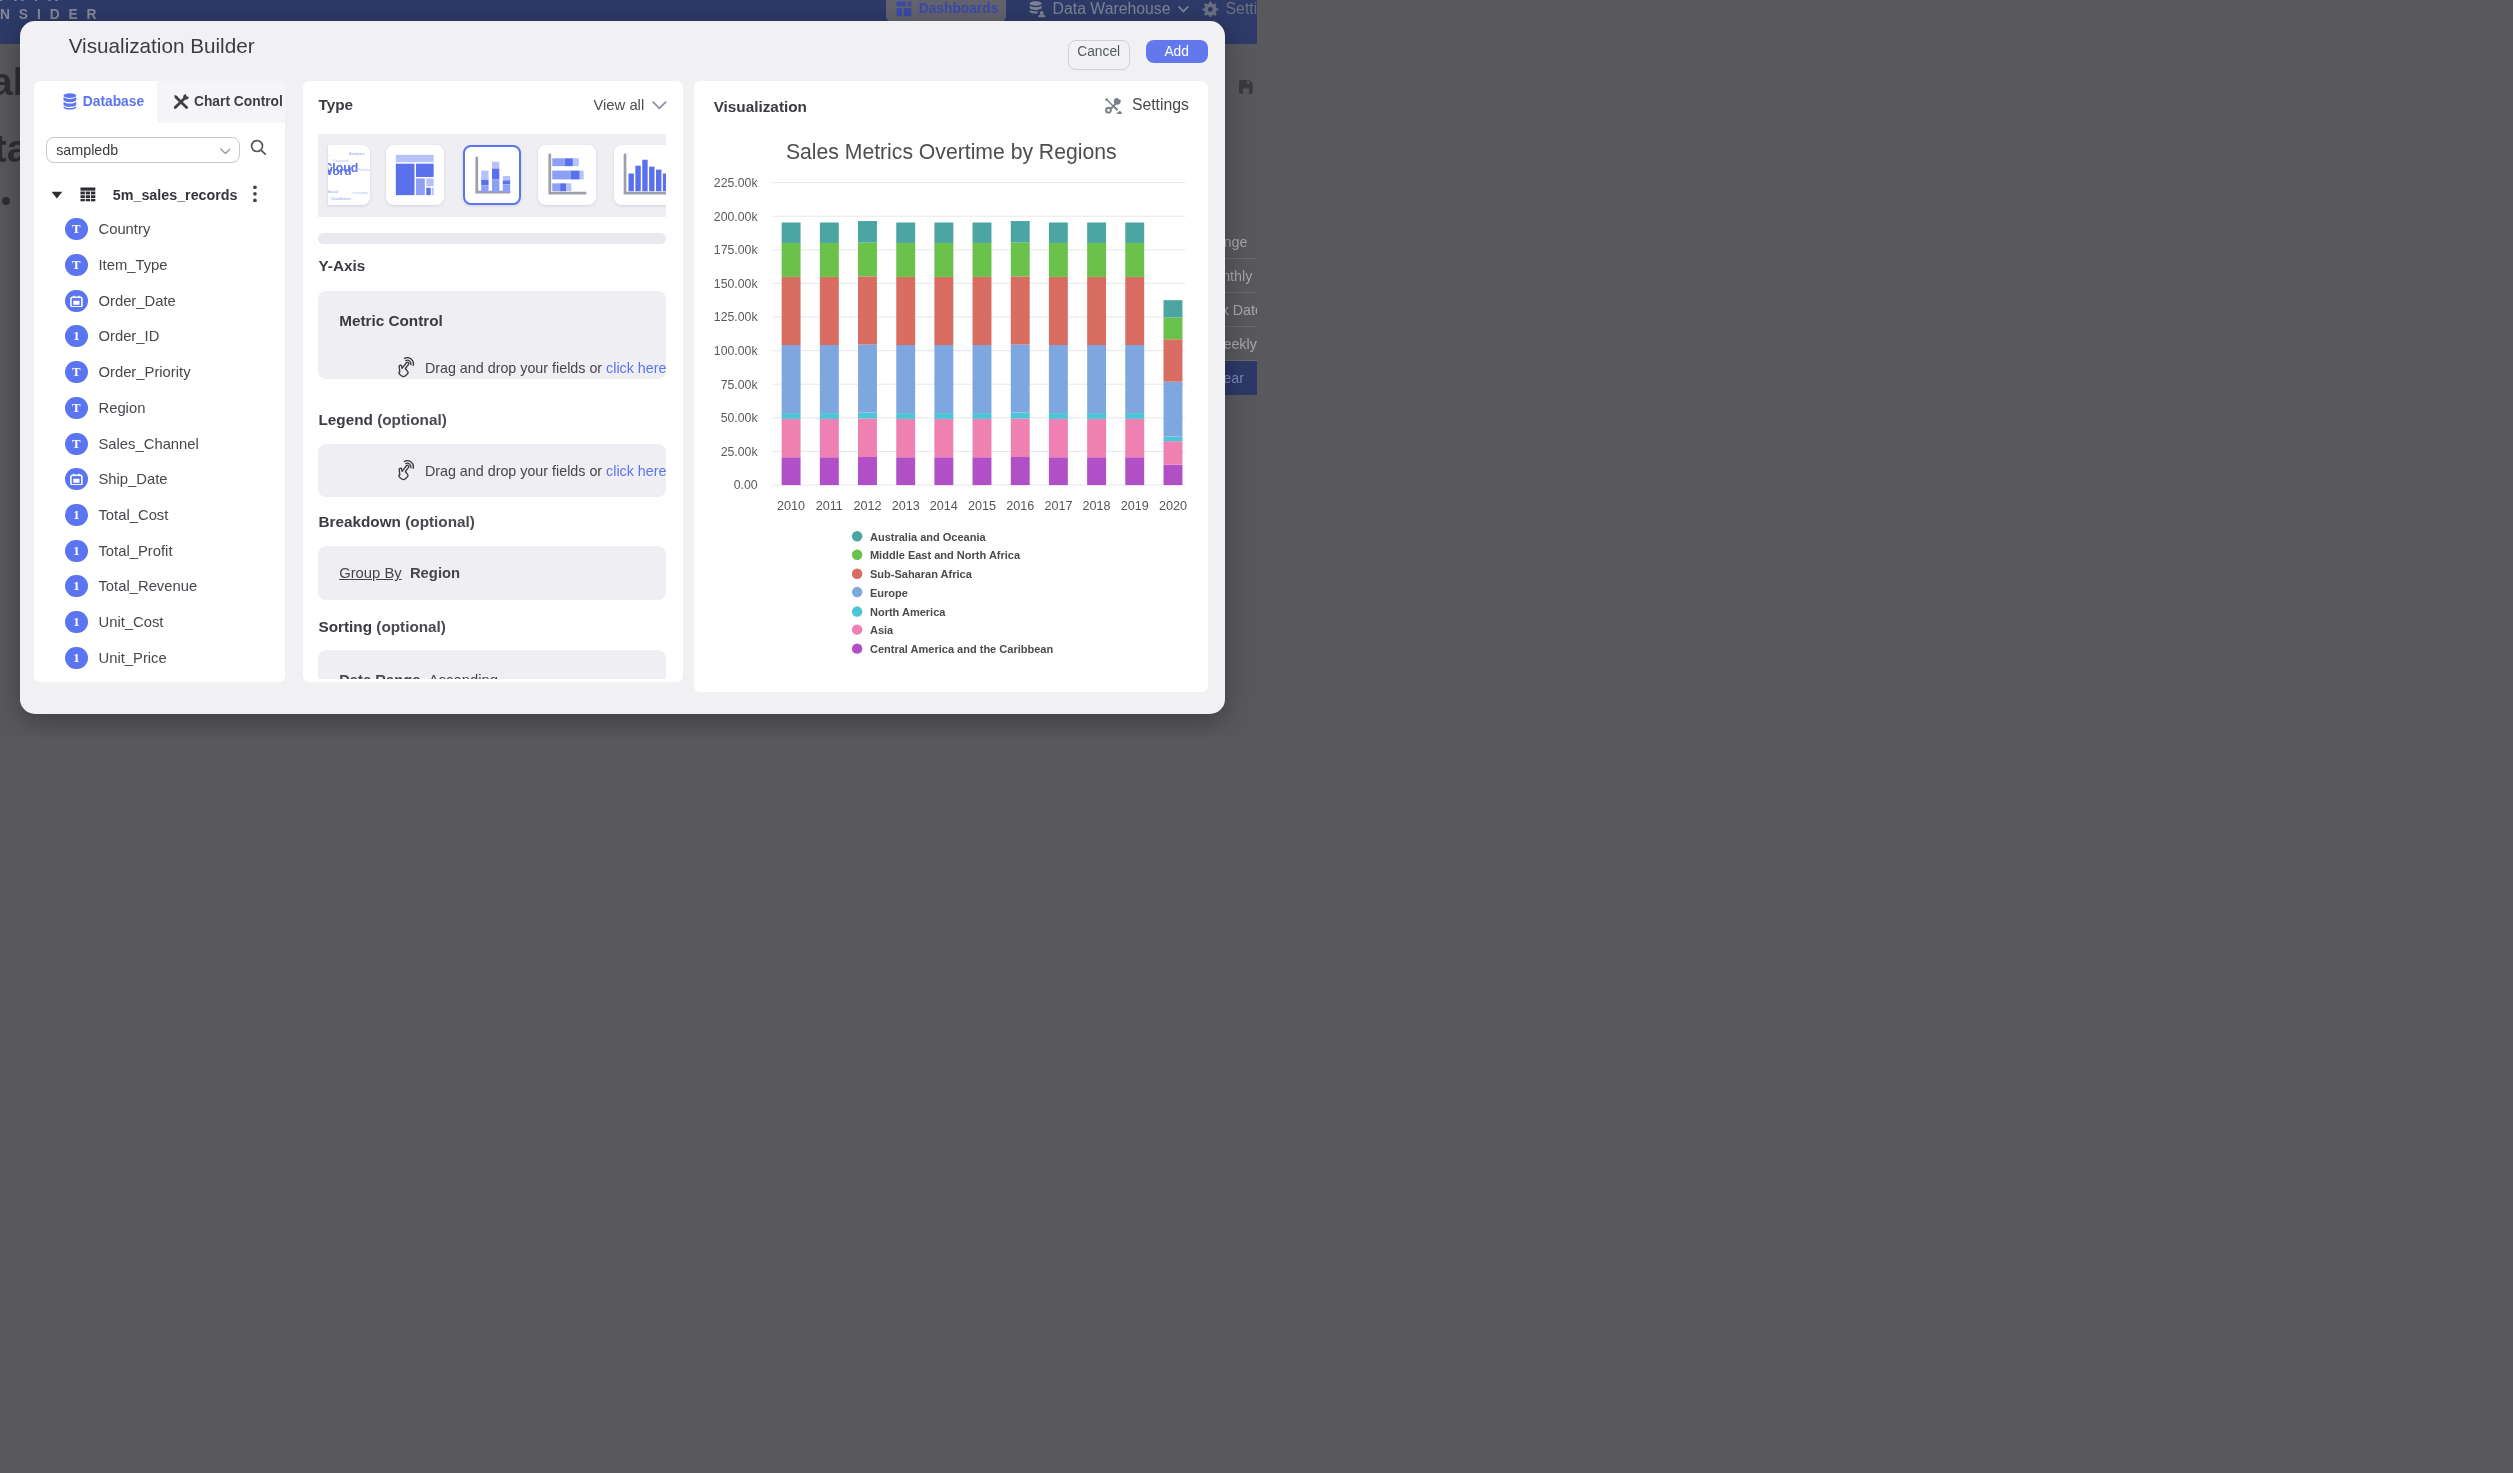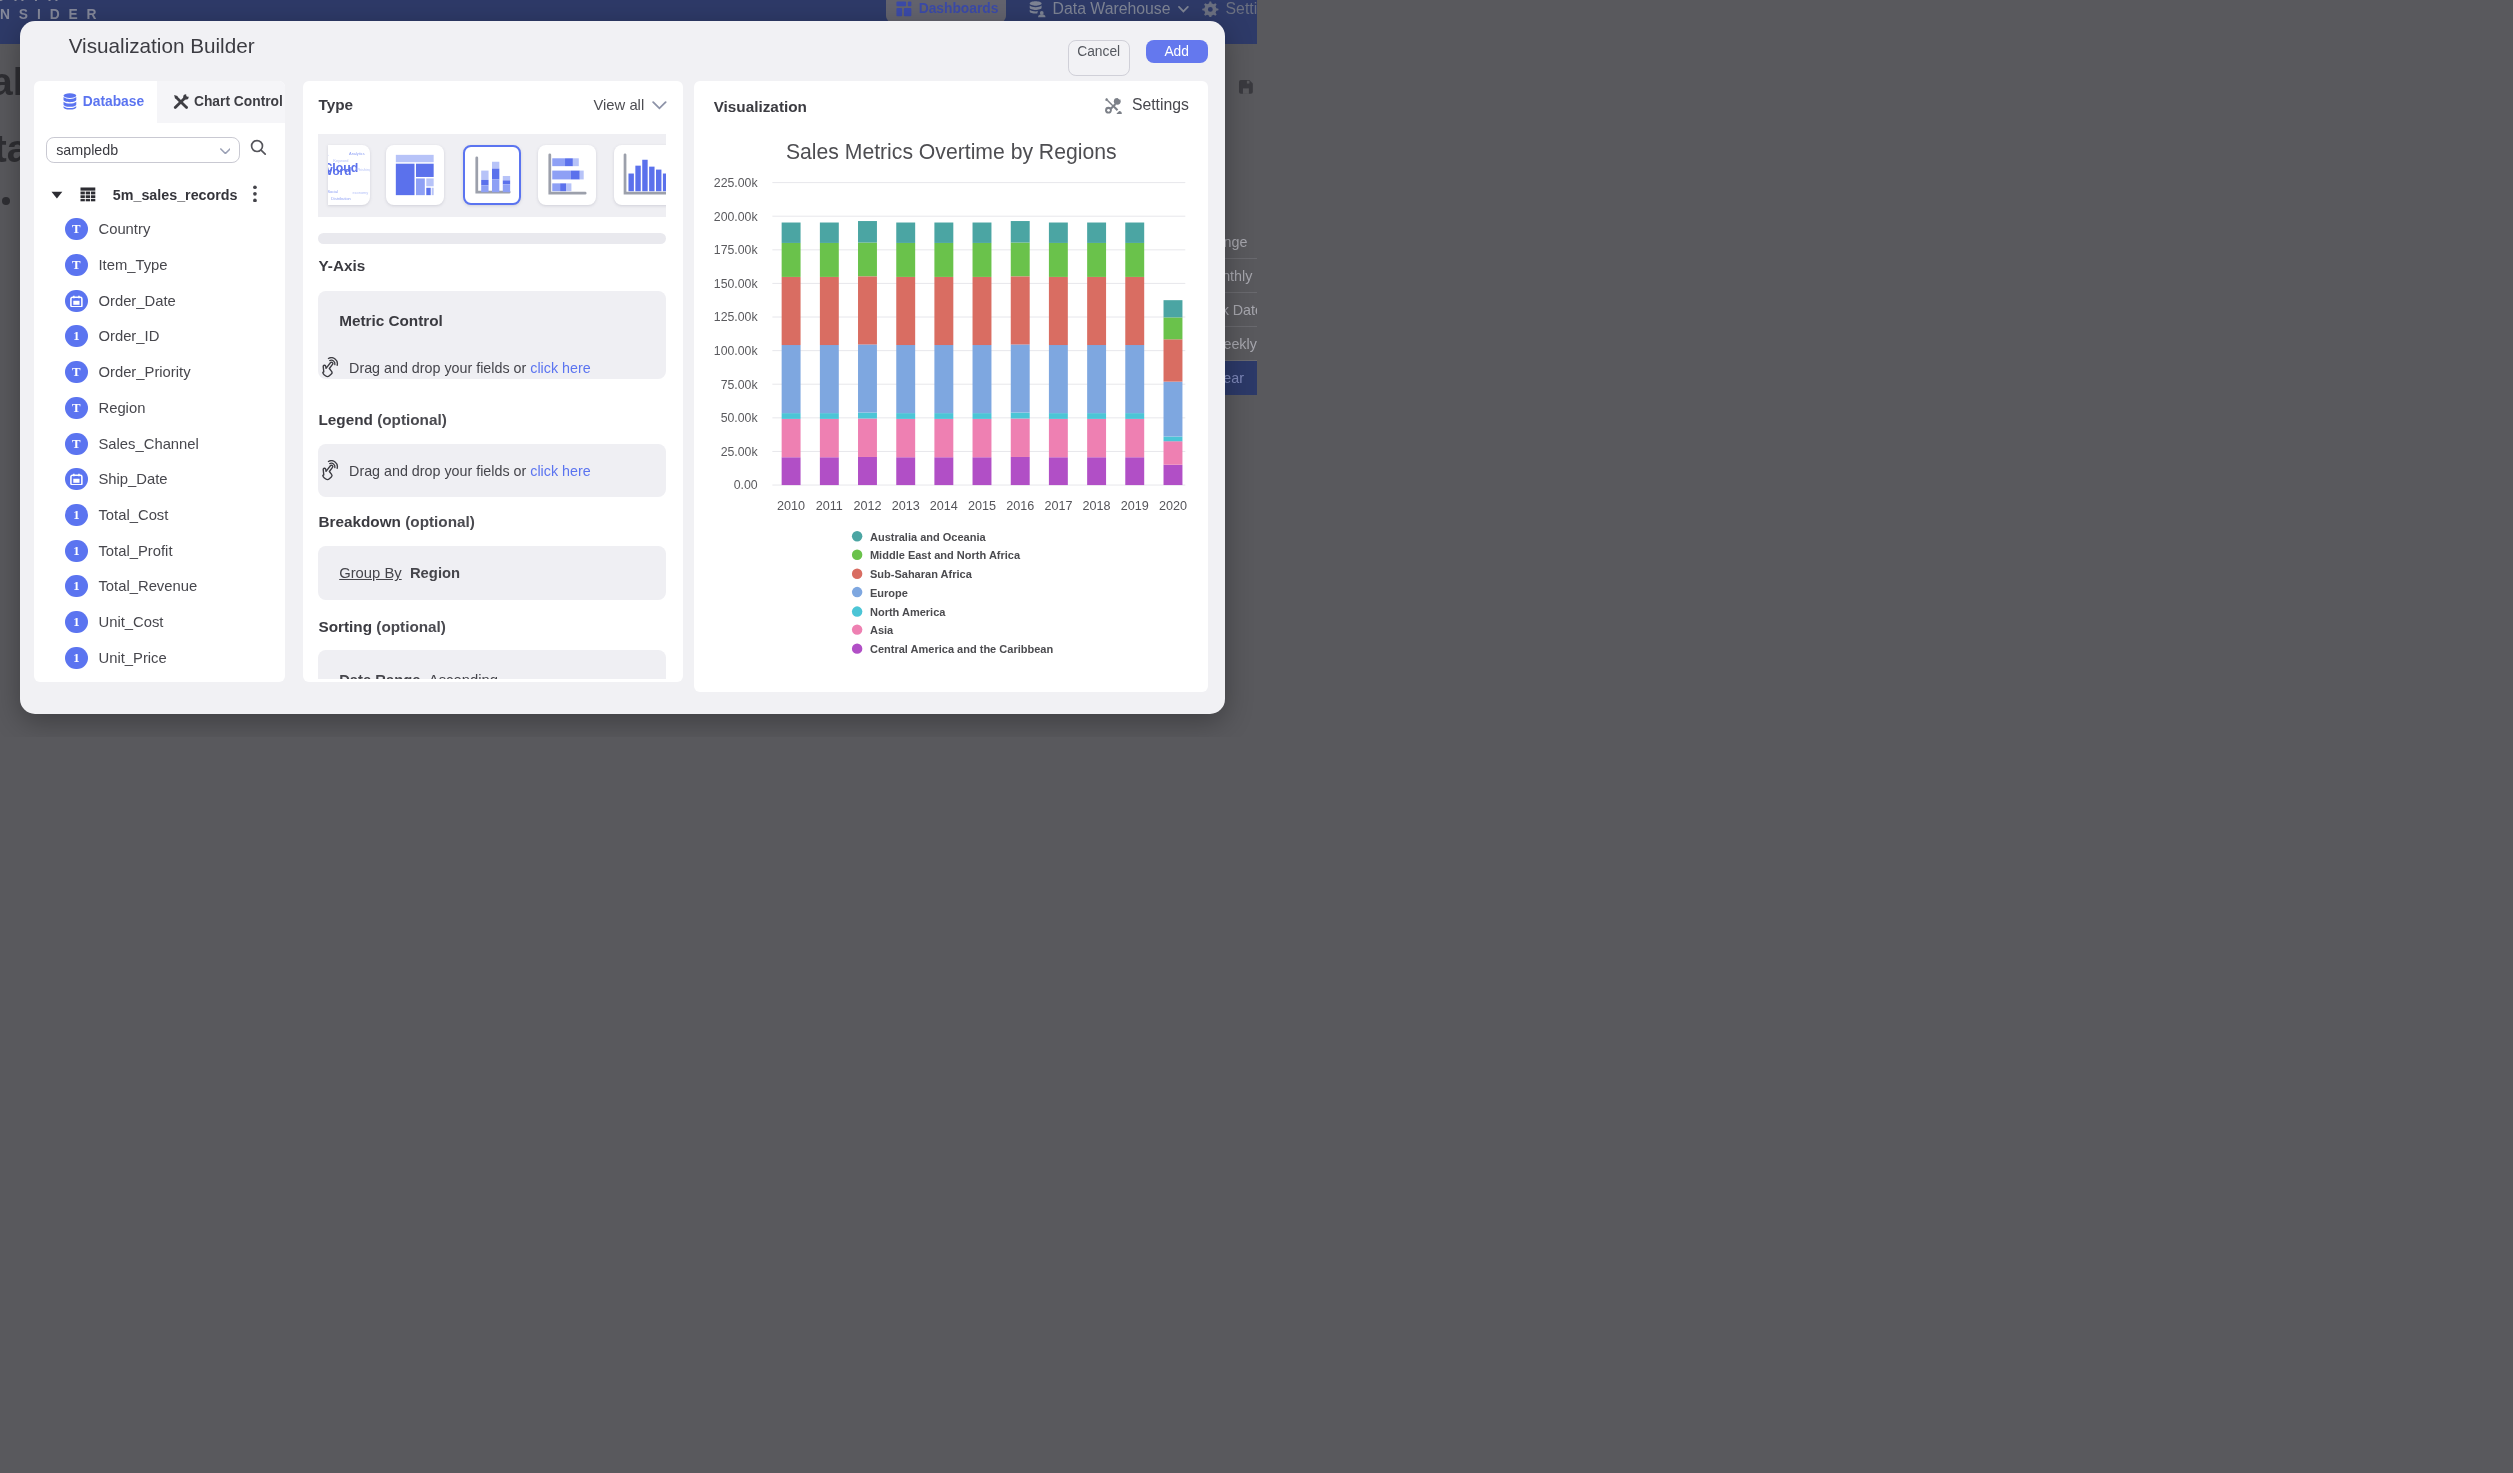--- a/index.html
+++ b/index.html
@@ -9,21 +9,21 @@
 .logo{position:absolute;color:#84889a;font-weight:bold;font-size:13.8px;letter-spacing:8.9px;}
 .navitem{position:absolute;font-size:15.8px;display:flex;align-items:center;}
 #pill{position:absolute;left:886px;top:-9.9px;width:120px;height:31.5px;background:#63636e;border-radius:5.9px;}
 
 .frag{position:absolute;color:#2f2f33;font-weight:bold;}
 #menu{position:absolute;left:1224px;top:225px;width:32.5px;}
 .mrow{height:34px;line-height:34px;color:#a6a6ad;font-size:14.3px;border-bottom:1px solid #69696e;white-space:nowrap;overflow:hidden;}
 
 #modal{position:absolute;left:19.7px;top:20.7px;width:1205px;height:693px;background:#f1f1f4;border-radius:15px;box-shadow:0 7.9px 27.6px rgba(0,0,0,0.3);}
 #mtitle{position:absolute;left:49px;top:13.8px;font-size:20.7px;color:#3c3c42;}
-#cancel{position:absolute;left:1048px;top:19px;width:62px;height:36px;background:#f2f2f5;border:1px solid #d0d0d8;border-radius:7.9px;font-size:13.8px;color:#55585f;text-align:center;line-height:21.7px;}
+#cancel{position:absolute;left:1048px;top:19px;width:62px;height:30px;background:#f2f2f5;border:1px solid #d0d0d8;border-radius:7.9px;font-size:13.8px;color:#55585f;text-align:center;line-height:21.7px;}
 #add{position:absolute;left:1126px;top:19px;width:62px;height:23.6px;background:#6478ee;border-radius:7.9px;font-size:13.8px;color:#fff;text-align:center;line-height:23.6px;}
 .panel{position:absolute;background:#fff;border-radius:5.9px;}
 #lpanel{left:14.8px;top:60px;width:251px;height:601px;}
 #mpanel{left:283px;top:60px;width:380px;height:601px;overflow:hidden;}
 #rpanel{left:674px;top:60px;width:514px;height:611px;}
 
 #cctab{position:absolute;left:123px;top:0;width:128px;height:42px;background:#f5f5f8;border-radius:0 5.9px 0 0;display:flex;align-items:center;justify-content:flex-start;padding-left:15.8px;gap:4.9px;font-size:13.8px;font-weight:bold;color:#3e3e44;}
 #dbtab{position:absolute;left:0;top:0;width:123px;height:42px;display:flex;align-items:center;justify-content:flex-start;padding-left:28.6px;gap:5.9px;font-size:13.8px;font-weight:bold;color:#5b74f0;}
 #searchbox{position:absolute;left:11.8px;top:56px;width:194px;height:26.6px;border:1px solid #c9c9d2;border-radius:7.9px;background:#fff;font-size:14.3px;color:#3a3a40;line-height:24.6px;padding-left:8.9px;}
 #searchbox .chev{position:absolute;right:8.9px;top:9.9px;line-height:0;}
@@ -38,21 +38,21 @@
 #typerow{position:absolute;left:15.8px;top:15.8px;right:15.8px;display:flex;justify-content:space-between;}
 #viewall{font-size:14.8px;color:#4d4d52;font-weight:normal;display:flex;align-items:center;gap:7.9px;}
 #strip{position:absolute;left:15.8px;top:53px;width:348px;height:83px;background:#efeff3;overflow:hidden;}
 .tcard{position:absolute;top:11.8px;width:58px;height:60px;background:#fff;border-radius:7.9px;box-shadow:0 1px 3px rgba(120,120,140,.25);}
 #tc3{border:2px solid #5b74f0;}
 #scrollbar{position:absolute;left:15.8px;top:152px;width:348px;height:11.8px;background:#e9e9ee;border-radius:5.9px;}
 #yaxish{position:absolute;left:15.8px;top:176px;}
 .dropbox{position:absolute;left:15.8px;width:348px;background:#efeff3;border-radius:7.9px;}
 #metricbox{top:210px;height:88px;}
 #mctitle{position:absolute;left:20.7px;top:21.7px;}
-.dragline{position:absolute;left:0;right:0;display:flex;align-items:center;justify-content:flex-start;gap:8.9px;font-size:14.3px;color:#45454b;}
+.dragline{position:absolute;left:0;right:0;display:flex;align-items:center;justify-content:flex-end;gap:8.9px;font-size:14.3px;color:#45454b;}
 .clickhere{color:#5b74f0;}
 #legendh{position:absolute;left:15.8px;top:330px;}
 #legendbox{top:363px;height:53px;}
 #breakh{position:absolute;left:15.8px;top:432px;}
 #breakbox{top:465px;height:54px;}
 #groupby{position:absolute;left:20.7px;top:19.7px;font-size:14.8px;color:#45454b;}
 #sorth{position:absolute;left:15.8px;top:537px;}
 #sortbox{top:569px;height:29px;border-radius:7.9px 7.9px 0 0;overflow:hidden;}
 #daterange{position:absolute;left:20.7px;top:22.7px;font-size:14.8px;color:#45454b;font-weight:bold;}
 

